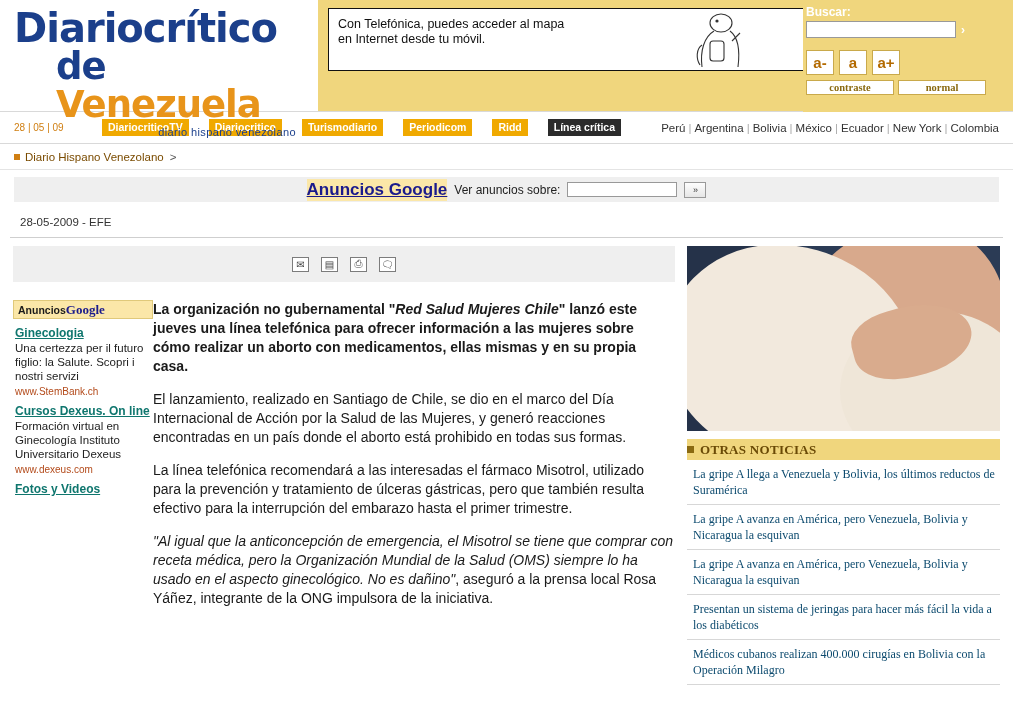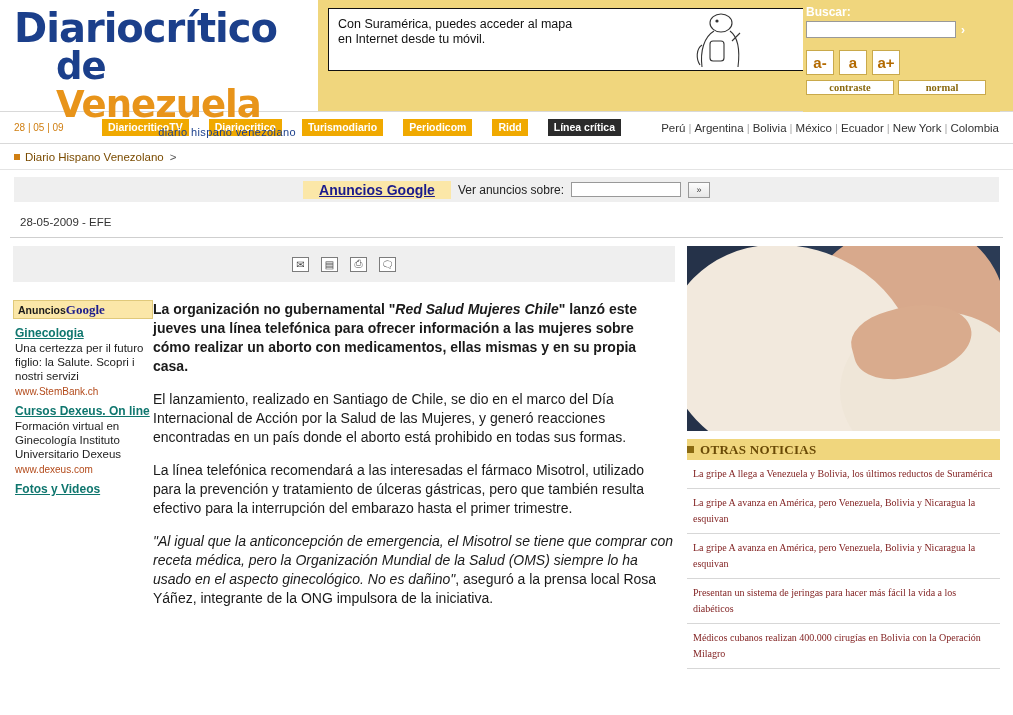--- a/index.html
+++ b/index.html
@@ -167,23 +167,23 @@
     height: 25px;
     background: #efefef;
     display: flex;
     align-items: center;
     justify-content: center;
   }
   .ads-inner { display: flex; align-items: center; gap: 7px; }
   .ads-tag {
     background: #fbe7a8;
     color: #1a1a8c;
-    font-size: 14px;
-    font-weight: bold;
-    padding: 1px 16px;
+    font-size: 17px;
+    font-weight: bold;
+    padding: 1px 0;
     text-decoration: underline;
   }
   .ads-label { font-size: 12px; color: #222; }
   .ads-input {
     width: 110px; height: 15px;
     border: 1px solid #999; background: #fff;
   }
   .ads-go {
     width: 22px; height: 16px;
     border: 1px solid #999;
@@ -320,44 +320,44 @@
     color: #6a4a06;
     letter-spacing: .3px;
   }
   .section-head .bullet {
     width: 7px; height: 7px; background: #8a6a11; margin-right: 6px;
   }
   .news-item {
     border-bottom: 1px solid #d7d7d7;
     padding: 6px 4px 6px 6px;
     font-family: "Liberation Serif", serif;
-    font-size: 10px;
+    font-size: 12px;
     line-height: 16px;
-    color: #7f1d1d;
+    color: #0c4a6e;
   }
 </style>
 </head>
 <body>
 
 <div class="page">
 
   <div class="header">
     <div class="logo-box">
       <div class="logo-line1">
         <span class="blue">Diariocrítico</span>
       </div>
       <div class="logo-line2">
         <span class="blue">de </span><span class="orange">Venezuela</span>
       </div>
       <div class="logo-sub">diario hispano venezolano</div>
     </div>
 
     <div class="banner-wrap">
       <div class="banner">
-        <div class="banner-text">Con Suramérica, puedes acceder al mapa en Internet desde tu móvil.</div>
+        <div class="banner-text">Con Telefónica, puedes acceder al mapa en Internet desde tu móvil.</div>
         <div class="banner-art">
           <svg width="90" height="60" viewBox="0 0 90 60">
             <ellipse cx="47" cy="12" rx="11" ry="9" fill="none" stroke="#333" stroke-width="1.1"></ellipse>
             <circle cx="43" cy="10" r="1.6" fill="#333"></circle>
             <path d="M40 20 C30 26 26 40 28 56" fill="none" stroke="#333" stroke-width="1.1"></path>
             <path d="M56 20 C64 26 66 40 64 56" fill="none" stroke="#333" stroke-width="1.1"></path>
             <rect x="36" y="30" width="14" height="20" rx="3" fill="none" stroke="#333" stroke-width="1.1"></rect>
             <path d="M28 34 C22 38 22 48 26 54" fill="none" stroke="#333" stroke-width="1.1"></path>
             <path d="M58 30 L66 22" fill="none" stroke="#333" stroke-width="1.1"></path>
           </svg>

